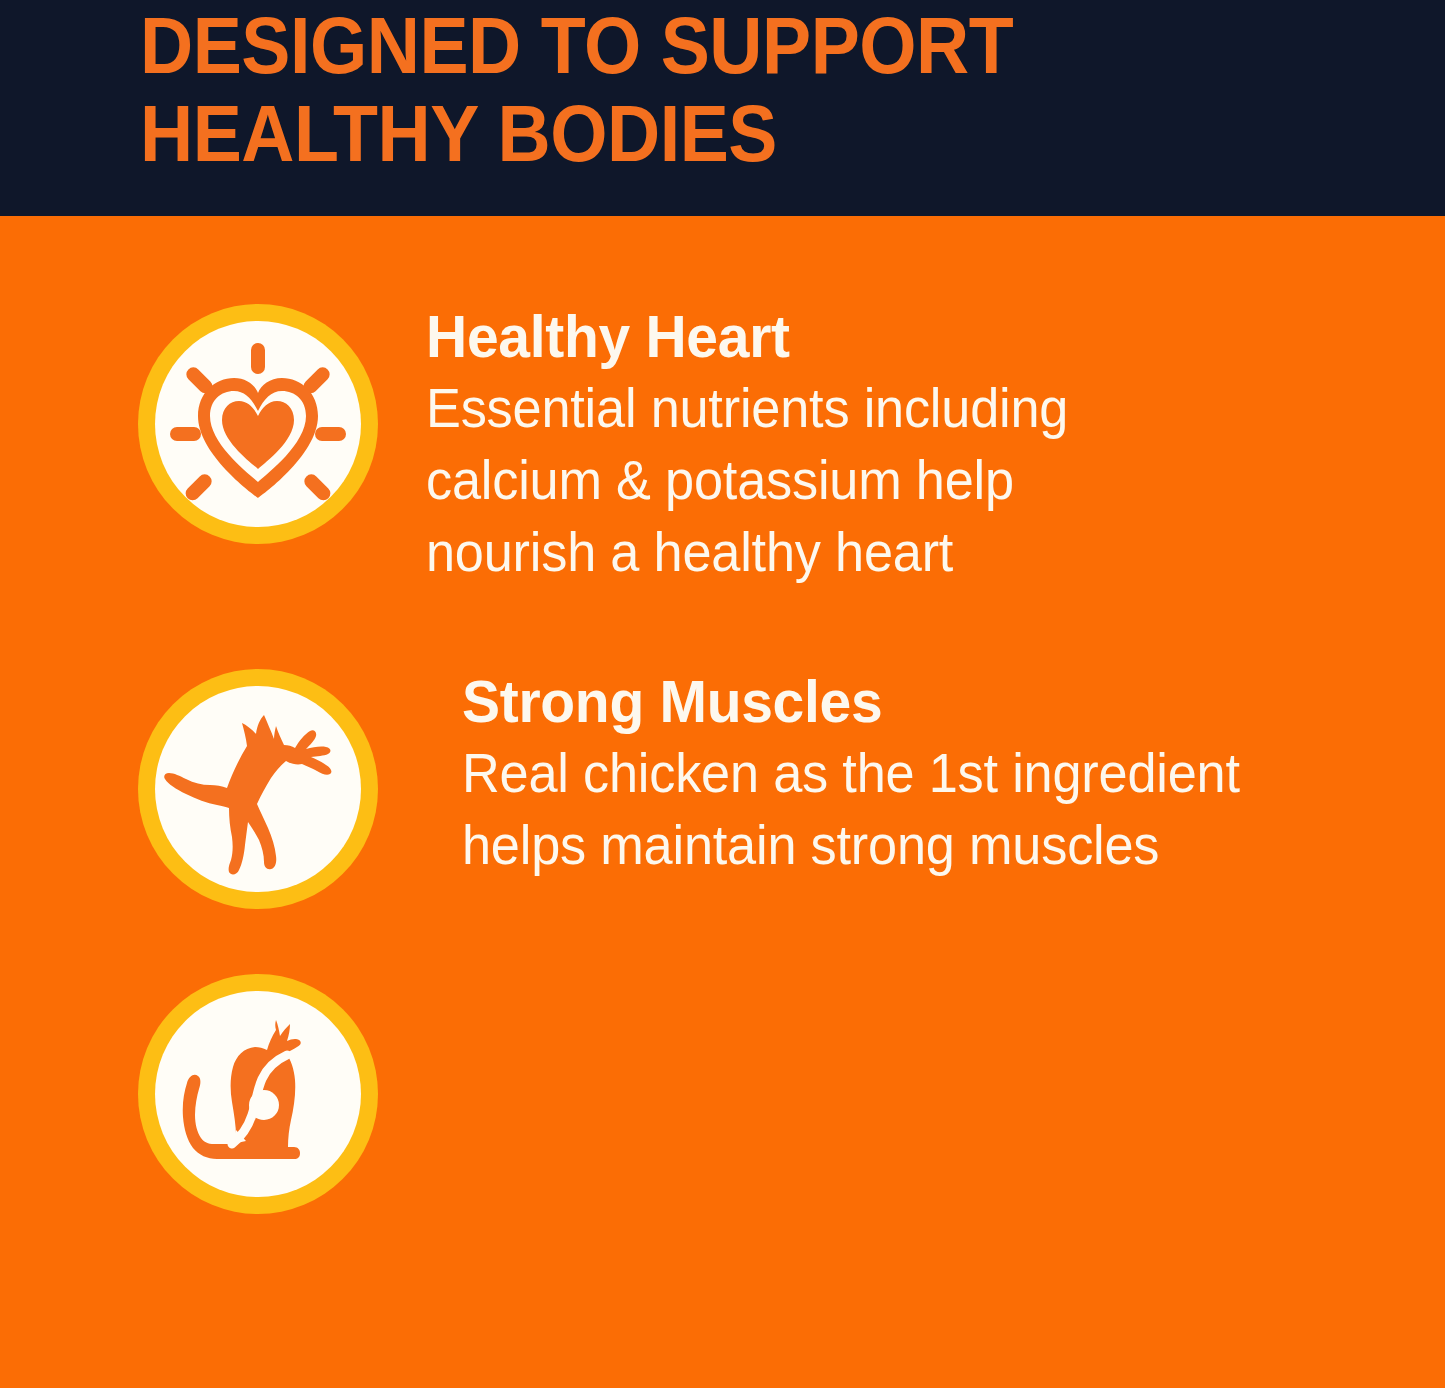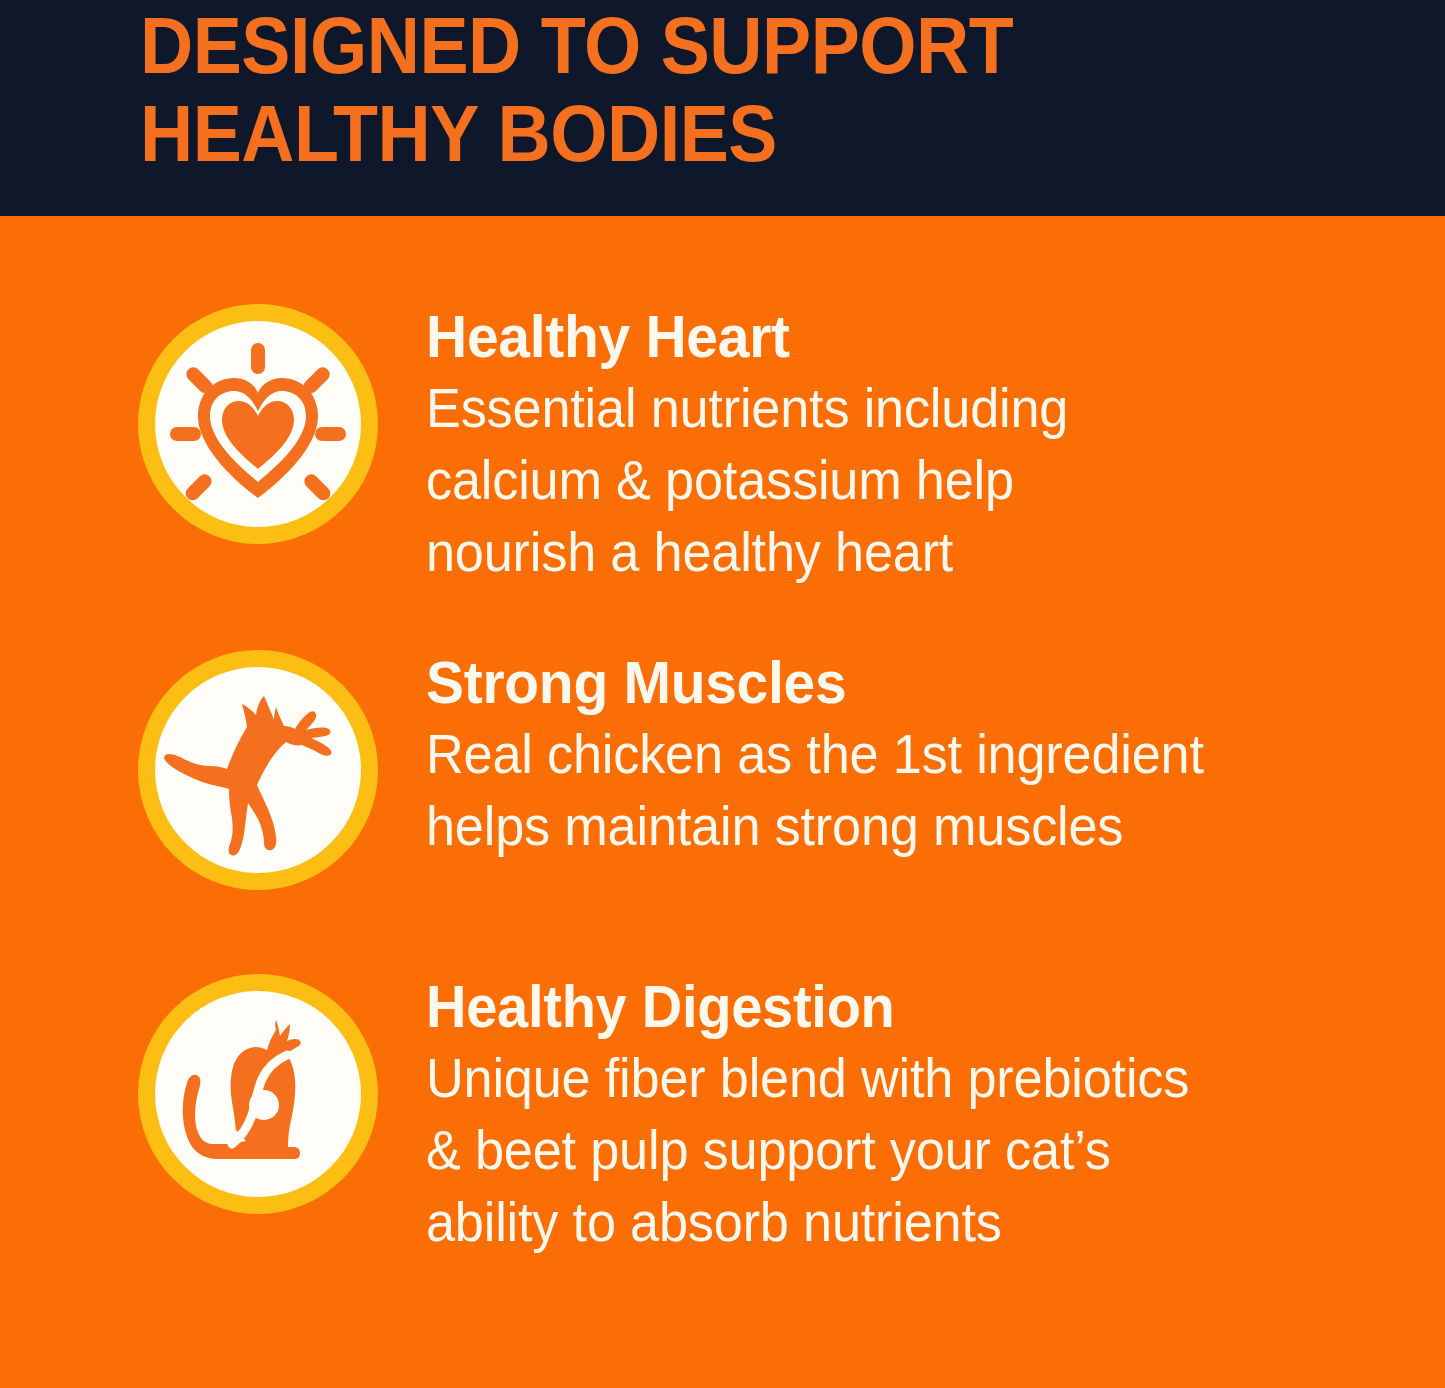--- a/index.html
+++ b/index.html
@@ -60,21 +60,21 @@
 
   
   .feature {
     position: absolute;
     left: 0;
     width: 1445px;
     display: flex;
     align-items: flex-start;
   }
   .feature-0 { top: 86px; }
-  .feature-1 { top: 432px; }
+  .feature-1 { top: 451px; gap: 36px; }
   .feature-2 { top: 756px; }
 
   .badge {
     position: relative;
     flex: 0 0 auto;
     width: 244px;
     height: 244px;
     margin-left: 136px;
   }
   .badge svg {
@@ -277,22 +277,16 @@
           <g fill="none" stroke="#FFFDF7" stroke-width="9" stroke-linecap="round">
             <path d="M151 83
                      C 140 88, 131 96, 126 107
                      C 121 118, 120 131, 116 143
                      C 112 155, 105 165, 96 172"></path>
           </g>
           <circle cx="128" cy="133" r="15" fill="#FFFDF7"></circle>
           <path d="M96 172 L 110 169 L 100 158 Z" fill="#FFFDF7"></path>
         </svg>
       </div>
-      <div class="feature-text">
-        <p class="feature-title">Healthy Digestion</p>
-        <p class="feature-body">Unique fiber blend with prebiotics
-&amp; beet pulp support your cat’s
-ability to absorb nutrients</p>
-      </div>
     </div>
 
   </div>
 </div>
 
 </body></html>

